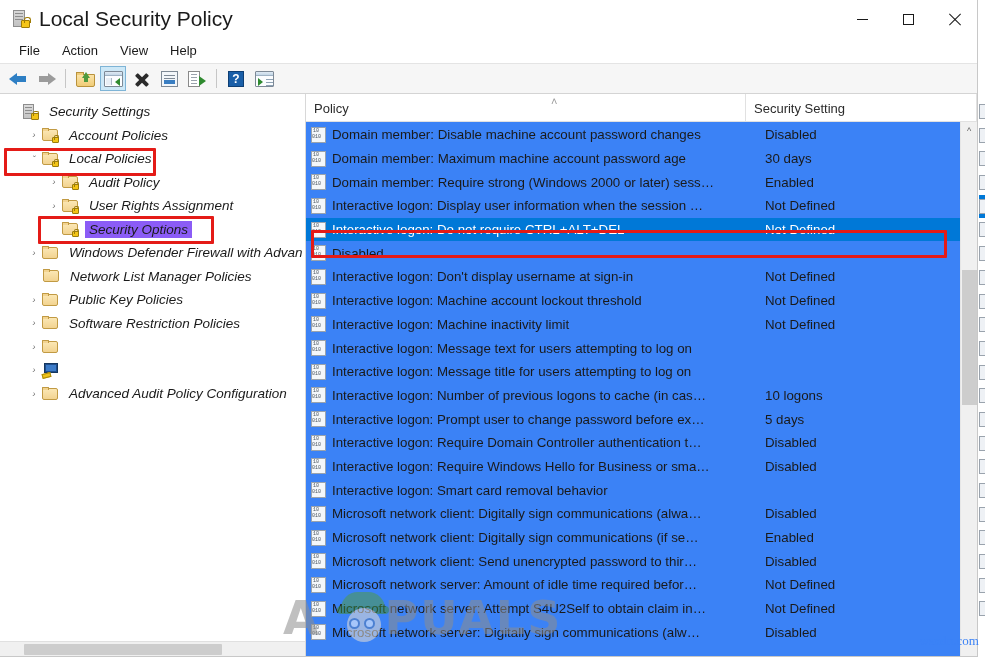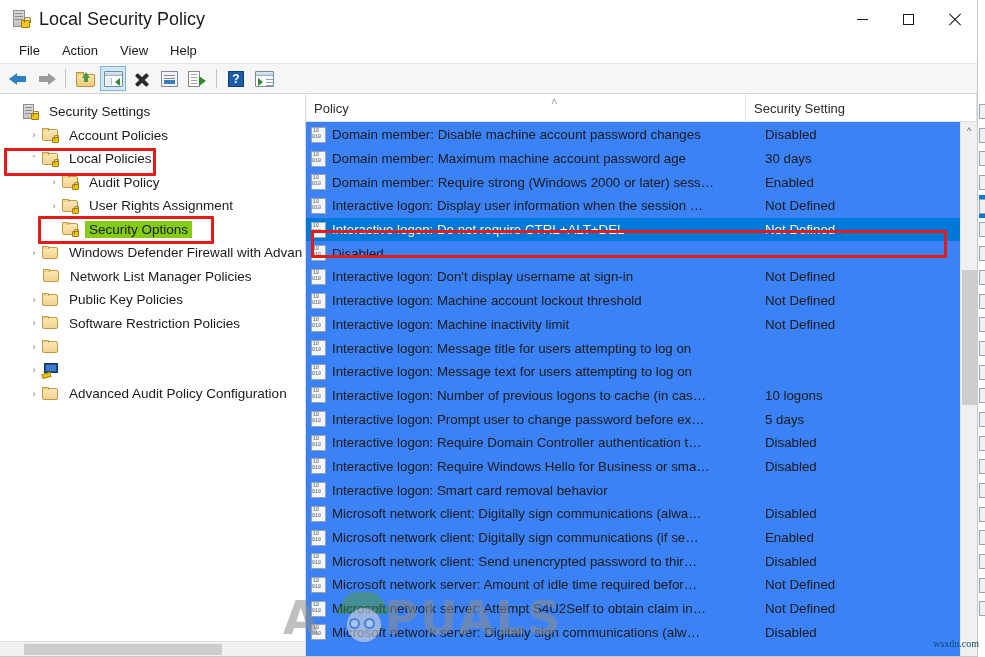--- a/index.html
+++ b/index.html
@@ -70,21 +70,21 @@
     background: #f5c518; border: 1px solid #a07c06;
     border-radius: 1px;
   }
   .ti-lock::before {
     content: ""; position: absolute;
     left: 2px; top: -4px; width: 5px; height: 5px;
     border: 1px solid #a07c06; border-bottom: none;
     border-radius: 3px 3px 0 0;
   }
   #title-text {
-    font-size: 18px; color: #1a1a1a;
+    font-size: 21px; color: #1a1a1a;
     flex: 1 1 auto; white-space: nowrap;
   }
   .win-btn {
     width: 46px; height: 38px;
     display: flex; align-items: center; justify-content: center;
     flex: 0 0 46px;
   }
   .wb-min { width: 11px; height: 1px; background: #1a1a1a; }
   .wb-max { width: 11px; height: 11px; border: 1px solid #1a1a1a; }
   .wb-close { position: relative; width: 13px; height: 13px; }
@@ -237,34 +237,34 @@
   
   #sidebar {
     width: 306px; flex: 0 0 306px;
     display: flex; flex-direction: column;
     border-right: 1px solid #d8d8d8;
     background: #ffffff;
     position: relative;
   }
   #tree {
     flex: 1 1 auto; overflow: hidden;
-    padding-top: 6px; position: relative;
+    padding-top: 6px; position: relative; font-style: italic;
   }
   .tree-row {
     height: 23.5px; display: flex; align-items: center;
     white-space: nowrap; font-size: 13.5px; color: #1a1a1a;
     position: relative;
   }
   .tree-row .chev {
     width: 16px; flex: 0 0 16px;
     display: flex; align-items: center; justify-content: center;
     font-size: 9px; color: #6b6b6b;
   }
   .tree-label { padding: 1px 4px; }
-  .tree-row.selected .tree-label { background: #84cc16; text-align: center; }
+  .tree-row.selected .tree-label { background: #8b5cf6; text-align: center; }
 
   
   .ic-fl { width: 17px; height: 14px; position: relative; flex: 0 0 17px; margin-right: 6px; }
   .ic-fl .bk {
     position: absolute; left: 0; top: 1px; width: 16px; height: 12px;
     background: linear-gradient(180deg,#fbe7b4 0%,#f3d храм 100%);
     background: linear-gradient(180deg,#fbe7b4 0%,#f2d390 100%);
     border: 1px solid #c19a43; border-radius: 1px 2px 2px 2px;
   }
   .ic-fl .tp {
@@ -430,21 +430,21 @@
     background: #e8e0d4; border-radius: 50%;
   }
   #wm-face .eye {
     position: absolute; top: 26px; width: 11px; height: 11px;
     background: #fff; border: 2px solid #5b7fb5; border-radius: 50%;
   }
   #wm-face .eye.l { left: 10px; }
   #wm-face .eye.r { left: 25px; }
   #wm-wsxdn {
     position: absolute; right: 6px; bottom: 8px;
-    font-size: 10px; color: #0c4a6e; z-index: 41;
+    font-size: 13px; color: #3b82f6; z-index: 41;
     font-family: "Liberation Serif", serif;
   }
 </style>
 </head>
 <body>
 
 <div id="bg-window-sliver">
   <div id="bg-sliver-inner">
       <div class="bg-row"><span class="bg-ico"></span>Domain member: Disable machine account password changes</div>
       <div class="bg-row"><span class="bg-ico"></span>Domain member: Maximum machine account password age</div>
@@ -732,26 +732,26 @@
               <span class="p-name">Interactive logon: Machine account lockout threshold</span>
               <span class="p-set">Not Defined</span>
             </div>
             <div class="lrow">
               <span class="p-ico"></span>
               <span class="p-name">Interactive logon: Machine inactivity limit</span>
               <span class="p-set">Not Defined</span>
             </div>
             <div class="lrow">
               <span class="p-ico"></span>
+              <span class="p-name">Interactive logon: Message text for users attempting to log on</span>
+              <span class="p-set"></span>
+            </div>
+            <div class="lrow">
+              <span class="p-ico"></span>
               <span class="p-name">Interactive logon: Message title for users attempting to log on</span>
-              <span class="p-set"></span>
-            </div>
-            <div class="lrow">
-              <span class="p-ico"></span>
-              <span class="p-name">Interactive logon: Message text for users attempting to log on</span>
               <span class="p-set"></span>
             </div>
             <div class="lrow">
               <span class="p-ico"></span>
               <span class="p-name">Interactive logon: Number of previous logons to cache (in cas…</span>
               <span class="p-set">10 logons</span>
             </div>
             <div class="lrow">
               <span class="p-ico"></span>
               <span class="p-name">Interactive logon: Prompt user to change password before ex…</span>

